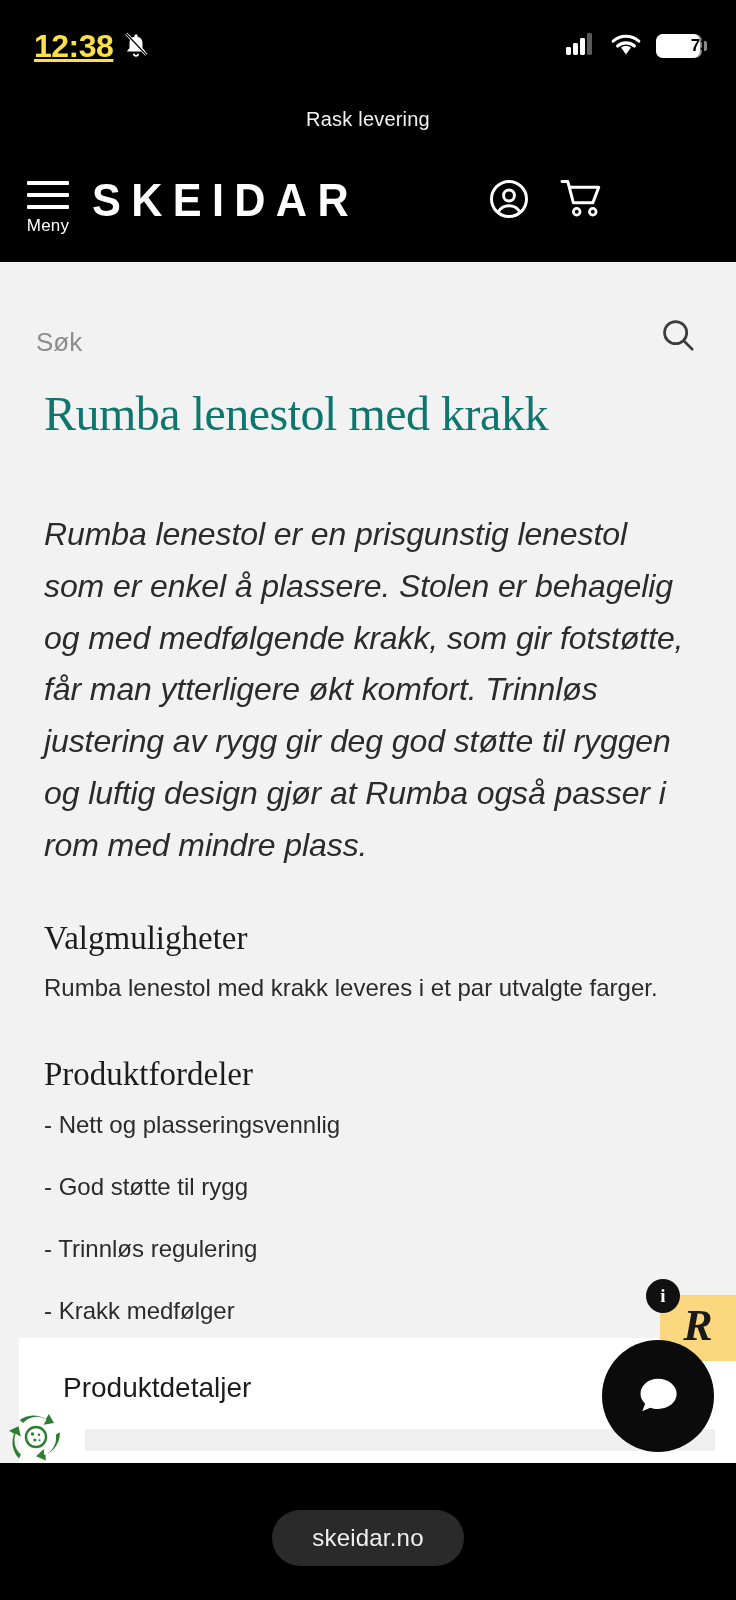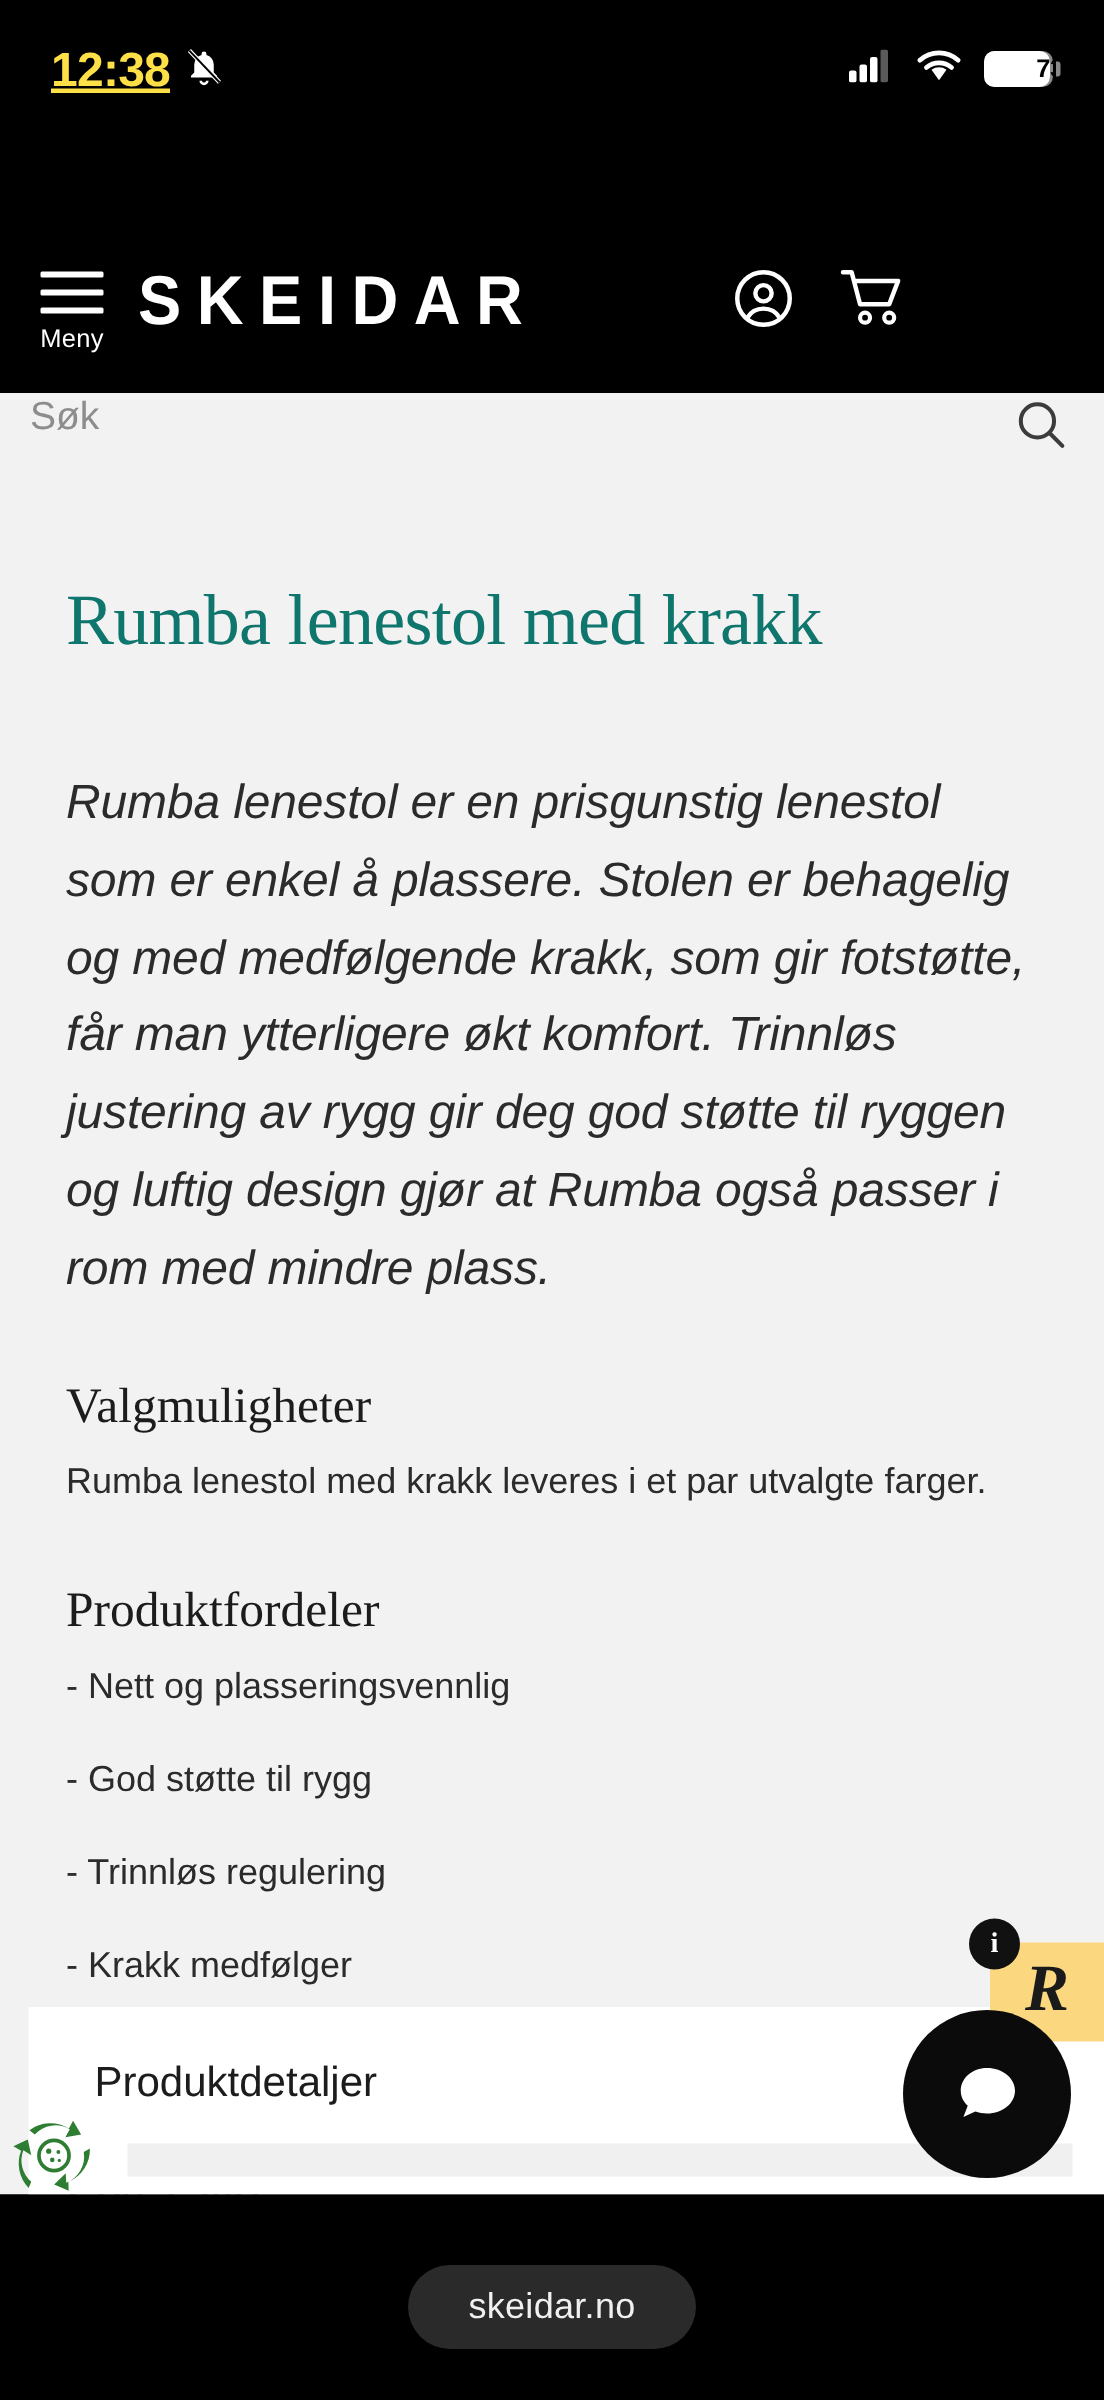--- a/index.html
+++ b/index.html
@@ -85,22 +85,22 @@
   }
   .brand-actions {
     margin-left:auto; display:flex; align-items:center; gap:30px;
     padding-bottom:6px;
   }
 
   
   .searchbar {
     position:absolute; top:262px; left:0; width:736px; height:96px;
     background:#f2f2f2;
-    display:flex; align-items:flex-start;
-    padding:0 20px;
+    display:flex; align-items:flex-end;
+    padding:0 36px;
   }
   .search-input {
     flex:1; border:none; background:transparent; outline:none;
     font-family:"Liberation Sans", sans-serif;
     font-size:26px; color:#3a3a3a;
   }
   .search-input::placeholder { color:#8d8d8d; }
   .search-icon-btn {
     width:44px; height:44px; display:flex; align-items:center; justify-content:center;
     background:transparent; border:none; cursor:pointer;
@@ -240,20 +240,23 @@
         </svg>
       </span>
       <span class="battery">
         <span class="battery-fill">
           <span class="battery-num">73</span>
         </span>
       </span>
     </div>
   </div>
 
+  <div class="promo">
+    <span class="promo-text">Rask levering</span>
+  </div>
 
   <div class="brandbar">
     <div class="menu-btn">
       <span class="burger">
         <span></span>
           <span></span>
           <span></span>
       </span>
       <span class="menu-label">Meny</span>
     </div>

